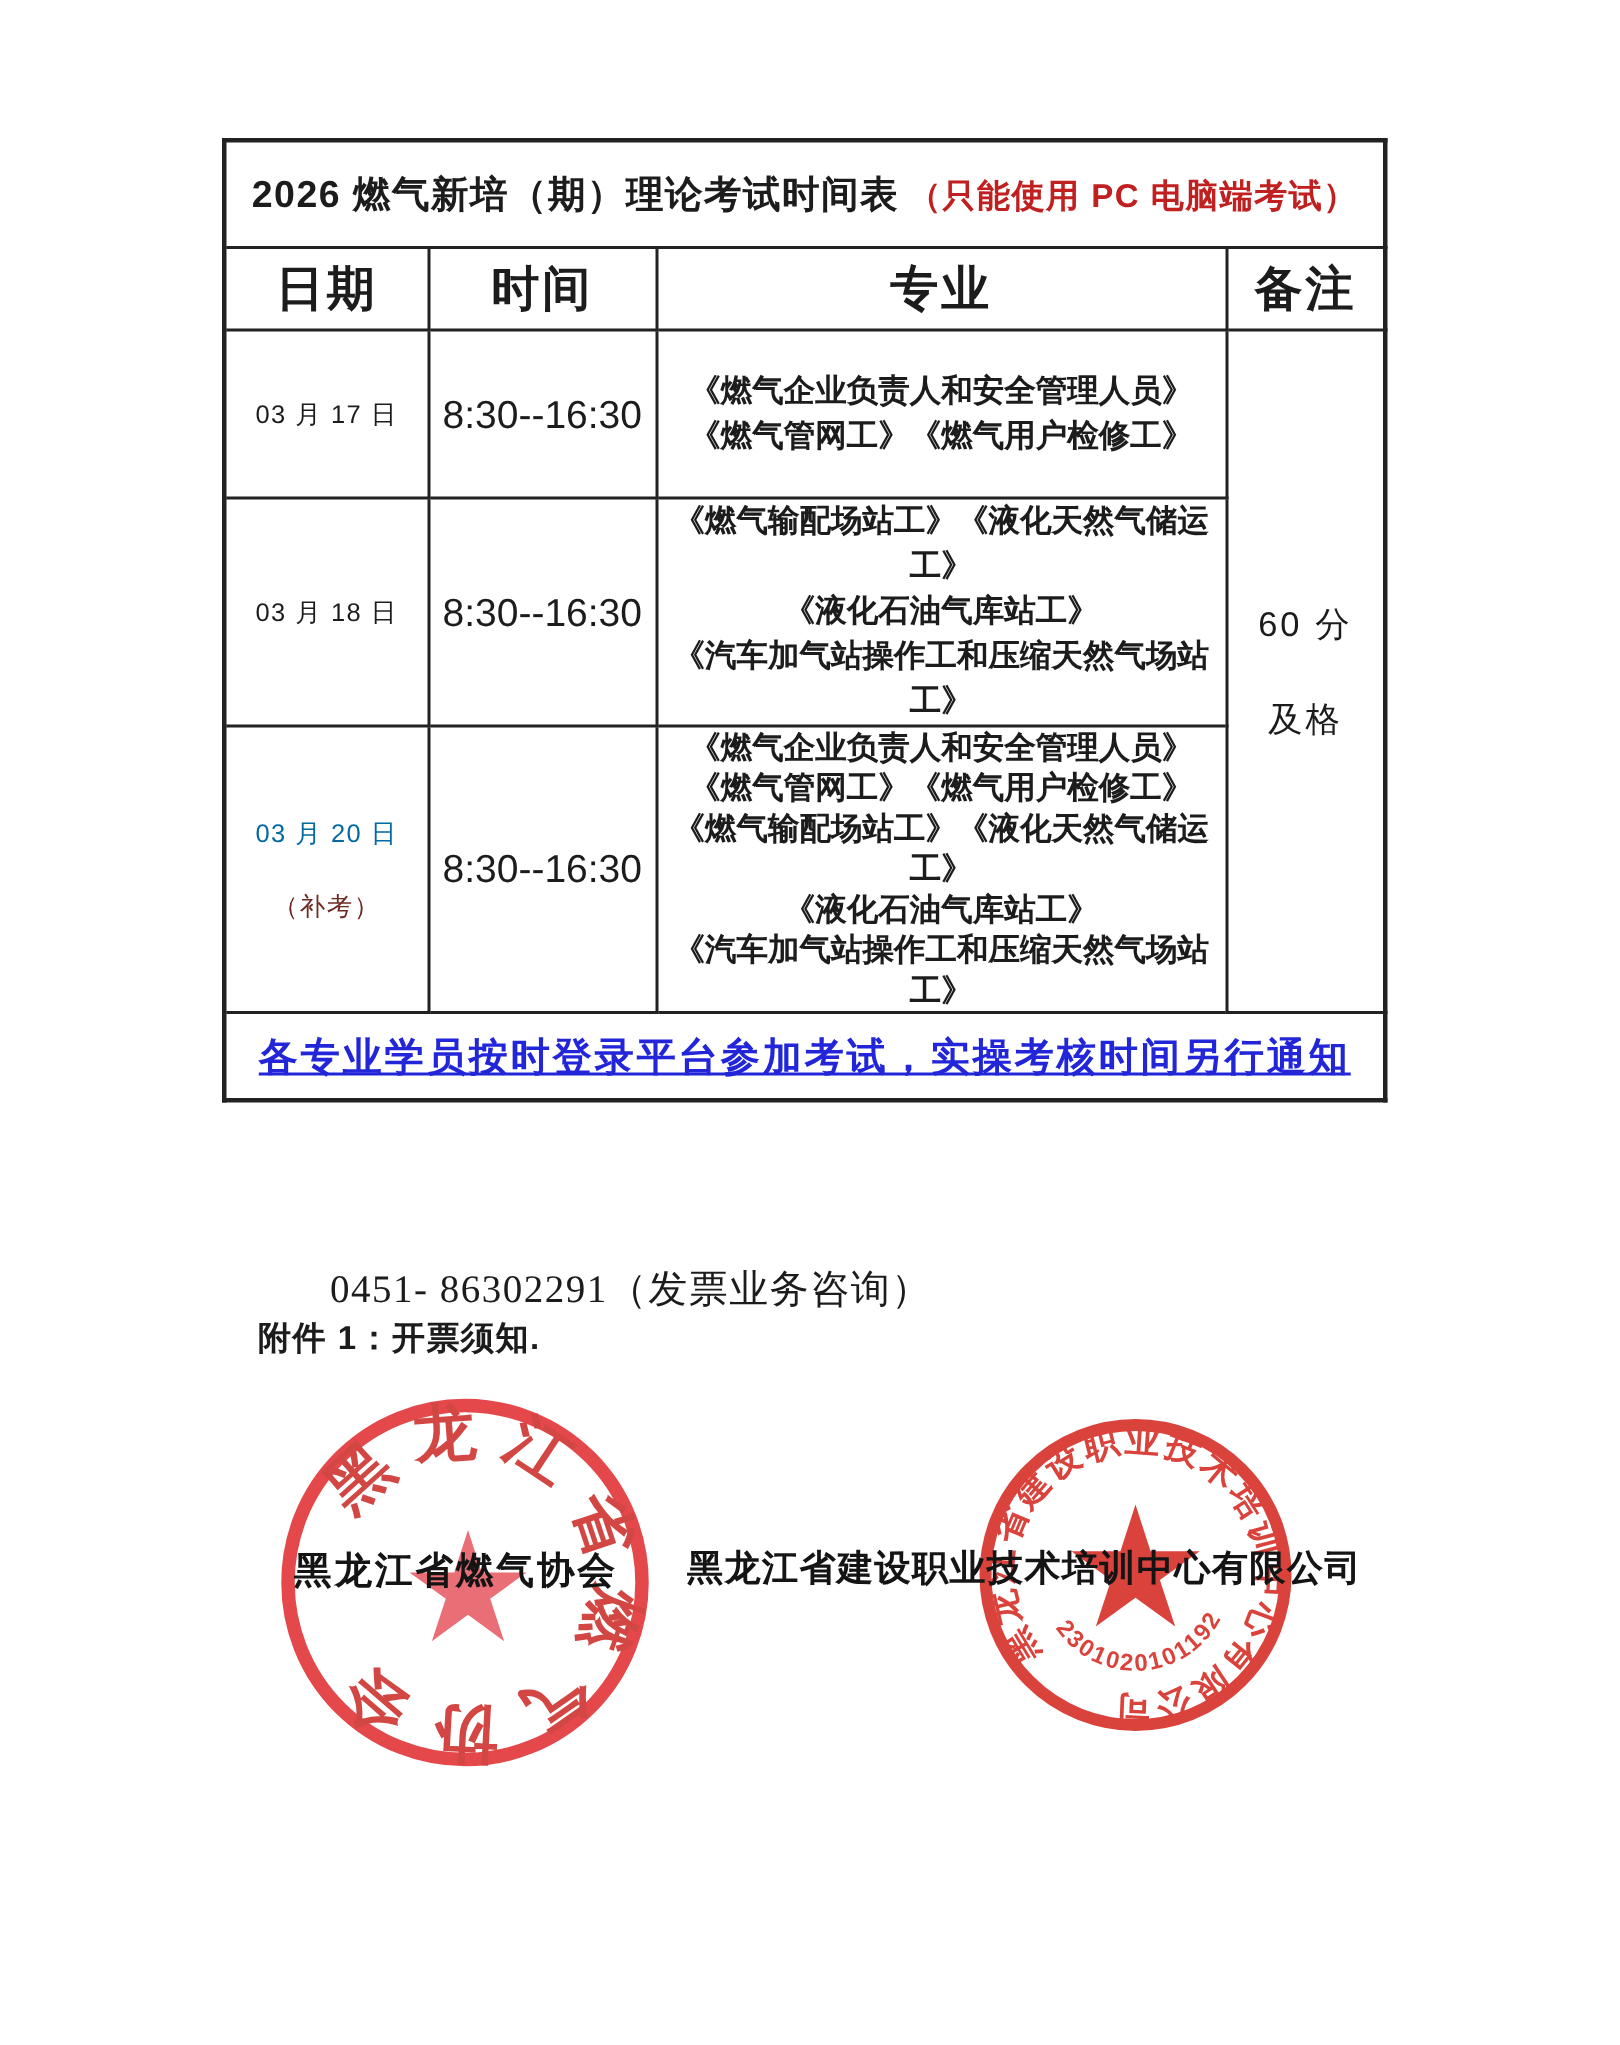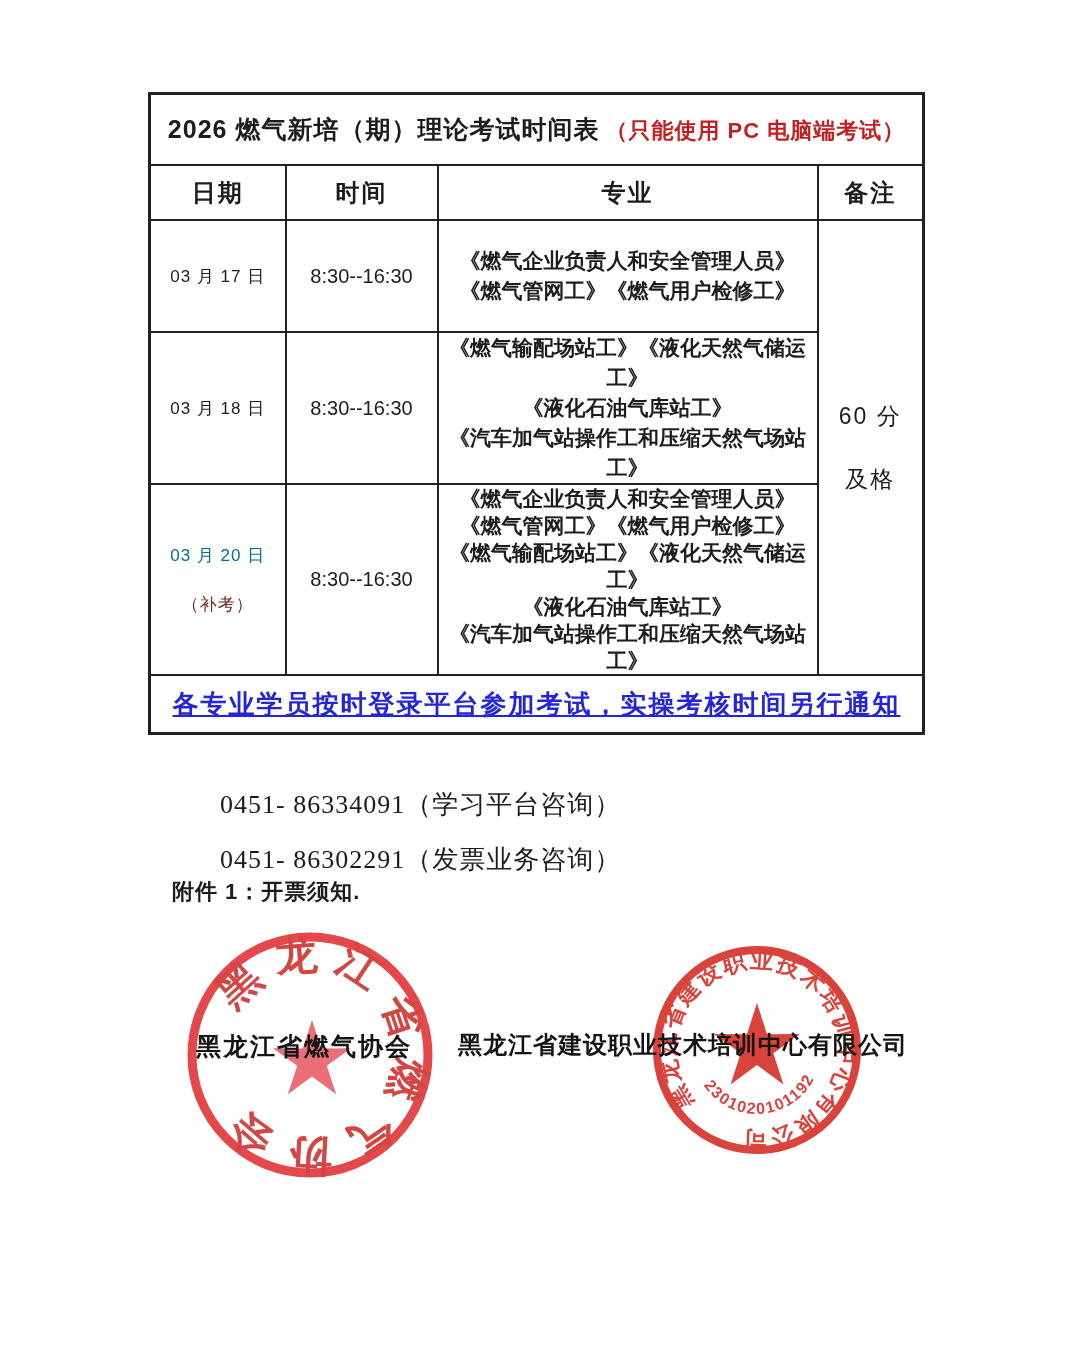--- a/index.html
+++ b/index.html
@@ -13,24 +13,24 @@
   table.sched {
     position:absolute; left:148px; top:92px; width:774px;
     border-collapse:collapse; table-layout:fixed;
     border:3px solid #222;
   }
   table.sched td, table.sched th { border:2px solid #222; padding:0 2px; text-align:center; vertical-align:middle; }
 
   .title-cell { height:69px; font-size:25px; font-weight:bold; letter-spacing:1px; }
   .title-annotation { color:#c02020; font-size:22px; margin-left:6px; }
 
-  tr.head th { height:53px; font-size:24px; font-weight:bold; letter-spacing:2px; }
+  tr.head th { height:53px; font-size:32px; font-weight:bold; letter-spacing:2px; }
 
   .date-cell { font-size:17px; letter-spacing:1px; }
-  .time-cell { font-size:20px;border-radius:31px; }
+  .time-cell { font-size:26px;border-radius:31px; }
   .prof-cell div { font-size:21px; font-weight:bold; line-height:30px; }
 
   tr.r1 td { height:110px; }
   tr.r2 td { height:105px; }
   tr.r3 td { height:139px; }
   tr.r3 .prof-cell div { line-height:27px; }
 
   .retake-date { color:#0369a1; }
   .retake-note { color:#6e2a23; margin-top:26px; }
 
@@ -136,21 +136,20 @@
         <div>《液化石油气库站工》</div>
         <div>《汽车加气站操作工和压缩天然气场站工》</div>
       </td>
     </tr>
     <tr>
       <td class="footer-cell" colspan="4">各专业学员按时登录平台参加考试，实操考核时间另行通知</td>
     </tr>
   </tbody>
     </table>
 
-  <div class="phone-line phone-2">0451- 86334091（学习平台咨询）</div>
   <div class="phone-line phone-3">0451- 86302291（发票业务咨询）</div>
   <div class="attachment-note">附件 1：开票须知.</div>
 
   <svg class="seal seal-left" width="256" height="256" viewBox="-128 -128 256 256">
     <defs>
       <path id="ring-path-left" d="M -73.6 -42.5 A 85 85 0 1 1 73.6 42.5 A 85 85 0 1 1 -73.6 -42.5" fill="none"></path>
     </defs>
     <circle cx="0" cy="0" r="118" fill="none" stroke="#e23b3e" stroke-width="9"></circle>
     <polygon transform="translate(2,6) scale(0.82)" fill="#e34852" fill-opacity="0.85" points="0,-50 11.17,-15.37 47.55,-15.45 18.07,5.87 29.39,40.45 0,19 -29.39,40.45 -18.07,5.87 -47.55,-15.45 -11.17,-15.37"></polygon>
     <text font-size="42" font-weight="bold" letter-spacing="14" fill="#cf3a36" font-family="Liberation Serif, serif">

